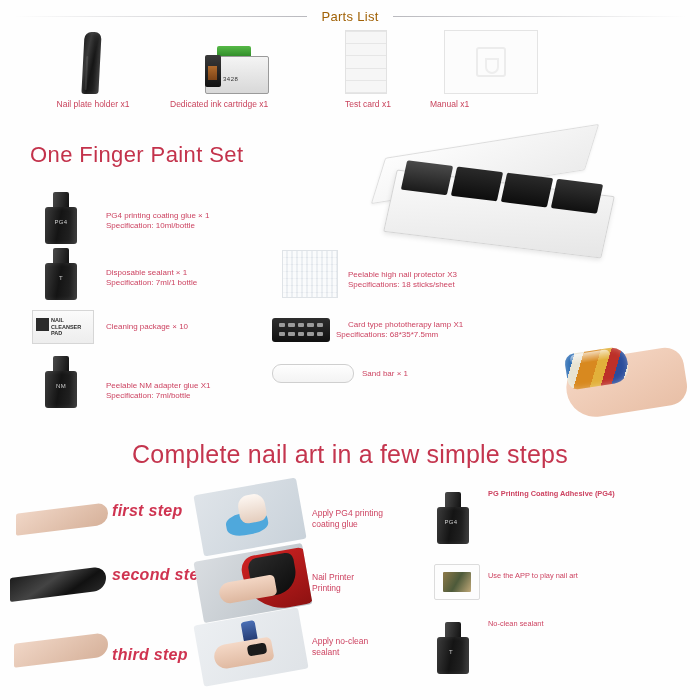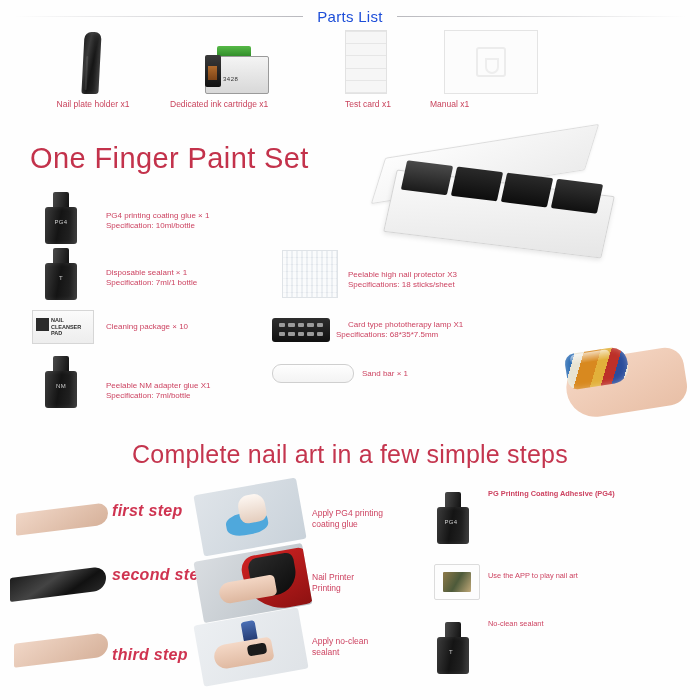--- a/index.html
+++ b/index.html
@@ -31,22 +31,22 @@
   }
   .parts-header .rule {
     flex: 1 1 auto;
     height: 1px;
     background: linear-gradient(to right, rgba(190,190,195,0), #b9b9be);
   }
   .parts-header .rule.right {
     background: linear-gradient(to left, rgba(190,190,195,0), #b9b9be);
   }
   .parts-header .ttl {
-    font-size: 15px;
-    color: #1d4ed8;
+    font-size: 13px;
+    color: #a16207;
     letter-spacing: .3px;
     padding: 0 14px;
     white-space: nowrap;
   }
 
   
   .parts-grid {
     position: absolute;
     top: 26px; left: 16px; right: 10px;
     height: 98px;
@@ -164,21 +164,21 @@
   }
   .manual .glyph::after{
     content:""; position:absolute; left:7px; top:9px; width:10px; height:12px;
     border:2px solid #eee; border-radius:0 0 8px 8px;
   }
 
   
   .title-main {
     position: absolute;
     left: 30px; top: 142px;
-    font-size: 29px;
+    font-size: 22px;
     color: #c3324b;
     letter-spacing: .4px;
     white-space: nowrap;
   }
 
   
   .boxphoto {
     position: absolute;
     left: 368px; top: 140px;
     width: 252px; height: 128px;

